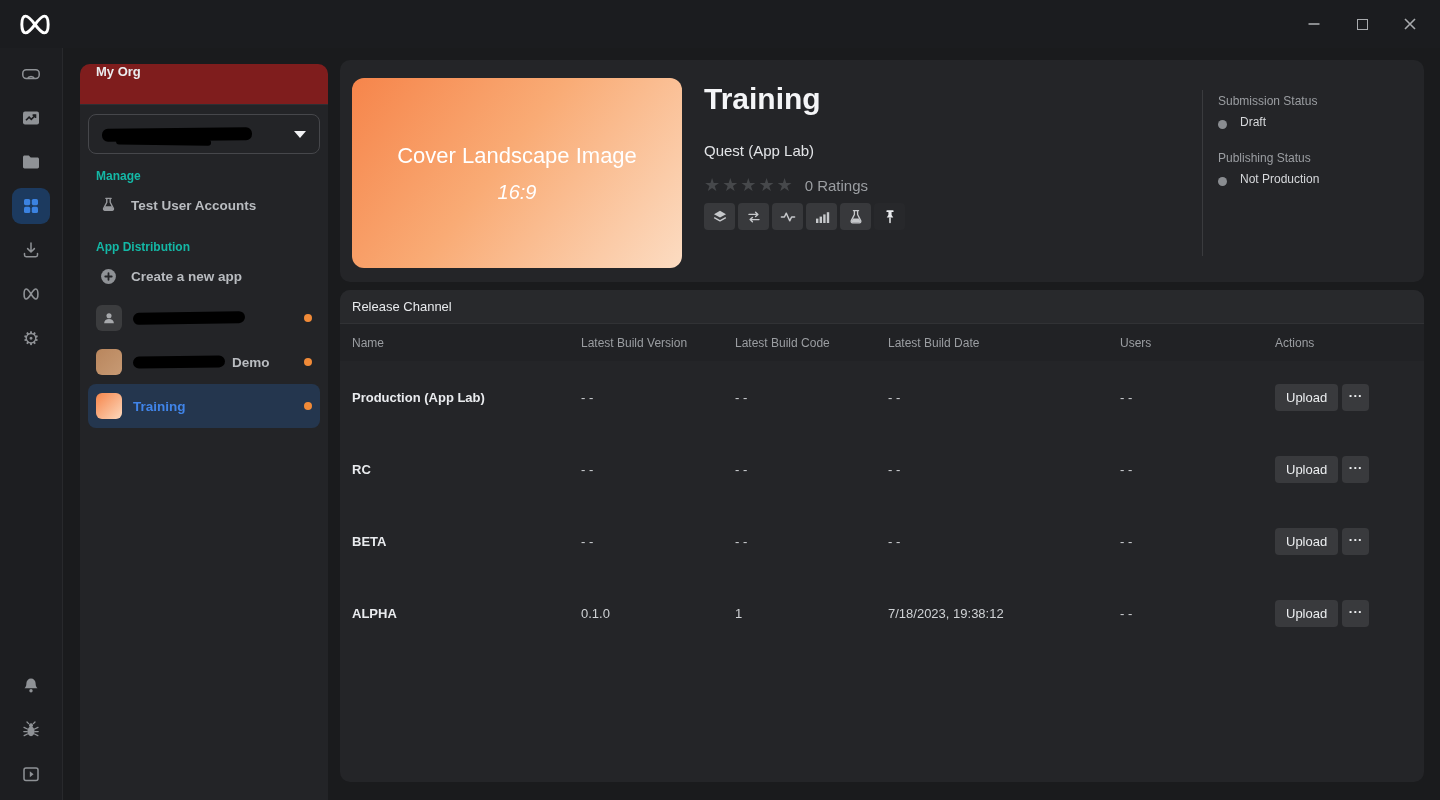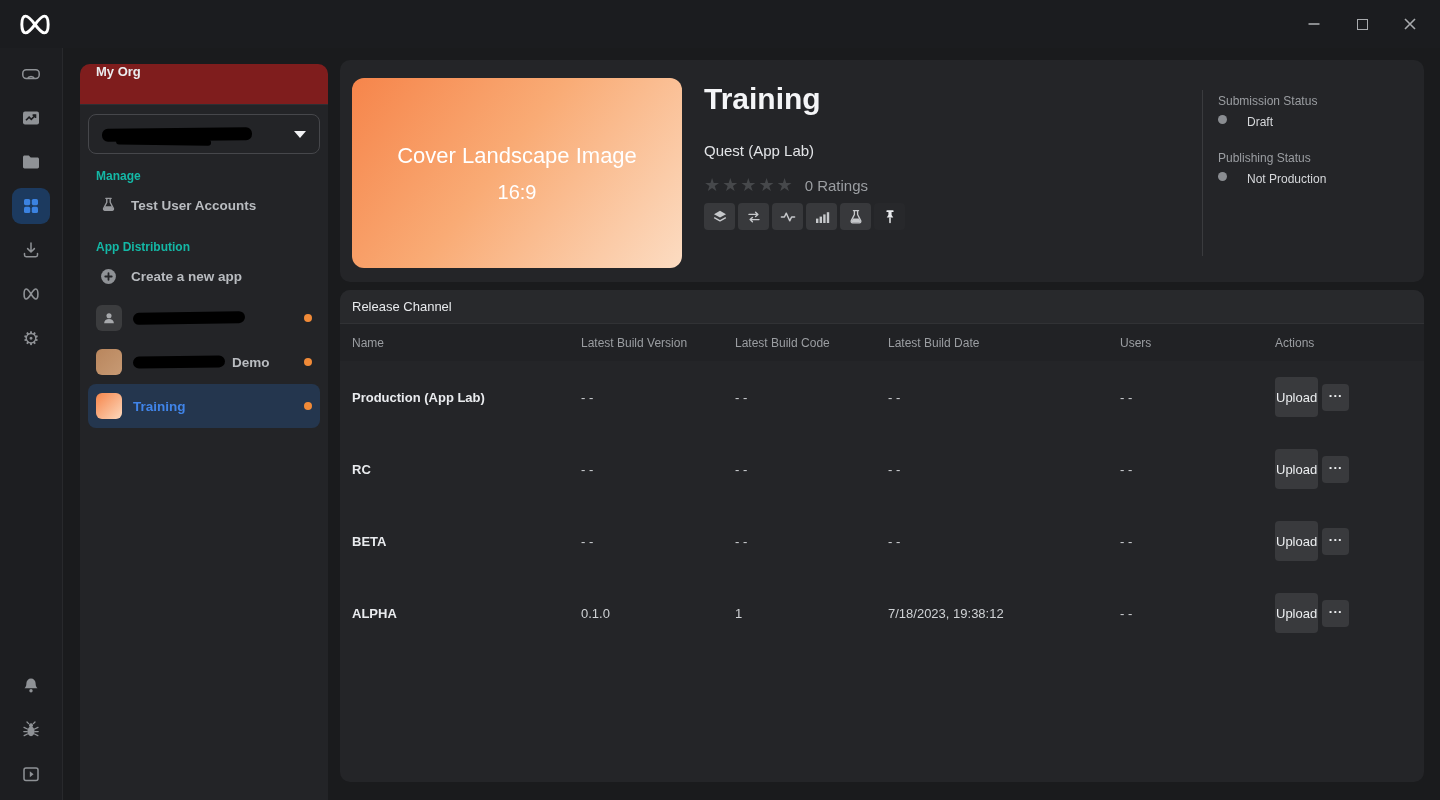--- a/index.html
+++ b/index.html
@@ -42,50 +42,50 @@
   .redact.app1 { width:112px; height:12px; transform:rotate(-1deg); }
   .redact.app2 { width:92px; height:12px; transform:rotate(-.8deg); }
 
   
   .card { position:absolute; background:#242528; border-radius:10px; }
   .header-card { left:340px; top:60px; width:1084px; height:222px; }
   .release-card { left:340px; top:290px; width:1084px; height:492px; }
 
   .cover { position:absolute; left:12px; top:18px; width:330px; height:190px; border-radius:12px; background:linear-gradient(128deg,#f6854b 0%,#f9ab75 45%,#fcdcc2 100%); display:flex; flex-direction:column; align-items:center; justify-content:center; color:#ffffff; }
   .cover-line1 { font-size:22px; }
-  .cover-line2 { font-size:20px; margin-top:12px; }
+  .cover-line2 { font-size:20px; margin-top:12px;font-style:italic; }
 
   .app-info { position:absolute; left:364px; top:22px; }
   .app-title { font-size:30px; font-weight:600; color:#f4f5f7; }
   .app-subtitle { margin-top:26px; font-size:15px; color:#e2e4e7; }
   .ratings-row { margin-top:17px; display:flex; align-items:center; }
   .stars { color:#46484b; font-size:18px; letter-spacing:2px; line-height:1; font-family:"DejaVu Sans", sans-serif; }
   .ratings-label { margin-left:10px; font-size:15px; color:#9b9ea2; }
   .tool-row { margin-top:9px; display:flex; gap:3px; }
   .tool-btn { width:31px; height:27px; border:none; border-radius:4px; background:#38393c; color:#c6c8cb; display:flex; align-items:center; justify-content:center; cursor:pointer; }
   .tool-btn.pin-btn { background:#27282b; color:#e8eaed; }
 
   .status-divider { position:absolute; left:862px; top:30px; width:1px; height:166px; background:#3a3b3e; }
   .status-panel { position:absolute; left:878px; top:34px; width:196px; }
   .status-group + .status-group { margin-top:22px; }
   .status-label { font-size:12px; color:#9b9ea2; }
-  .status-value { margin-top:7px; display:flex; align-items:flex-start; gap:20px; font-size:12px; color:#d6d8db; white-space:nowrap; overflow:hidden; }
+  .status-value { margin-top:7px; display:flex; align-items:flex-end; gap:13px; font-size:12px; color:#d6d8db; white-space:nowrap; overflow:hidden; }
   .sdot { width:9px; height:9px; border-radius:50%; flex:none; }
   .sdot.gray { background:#8a8d91; }
   .sdot.green { background:#31a24c; }
 
   
   .release-title-bar { height:34px; background:#28292c; border-bottom:1px solid #313235; border-radius:10px 10px 0 0; display:flex; align-items:center; padding:0 12px; font-size:13px; color:#e8eaed; }
   .tgrid { display:grid; grid-template-columns:229px 154px 153px 232px 155px 1fr; align-items:center; padding:0 12px; }
   .table-header { height:37px; background:#212225; font-size:12px; color:#9b9ea2; }
   .trow { height:72px; font-size:13px; color:#cfd2d5; }
   .trow .name-cell { font-weight:700; color:#e9ebee; }
   .actions-cell { display:flex; align-items:center; gap:4px; }
   .btn { border:none; border-radius:4px; background:#393a3d; color:#eceef0; font-family:inherit; font-size:13px; cursor:pointer; }
-  .btn.upload { height:40px; padding:0 1px; }
+  .btn.upload { height:27px; padding:0 11px; }
   .btn.more { width:27px; height:27px; line-height:0; }
   .btn.more span { display:inline-block; transform:translateY(-4px); letter-spacing:1px; font-weight:700; }
 
   svg { display:block; }
 </style>
 </head>
 <body>
 
 <div id="app">
 

